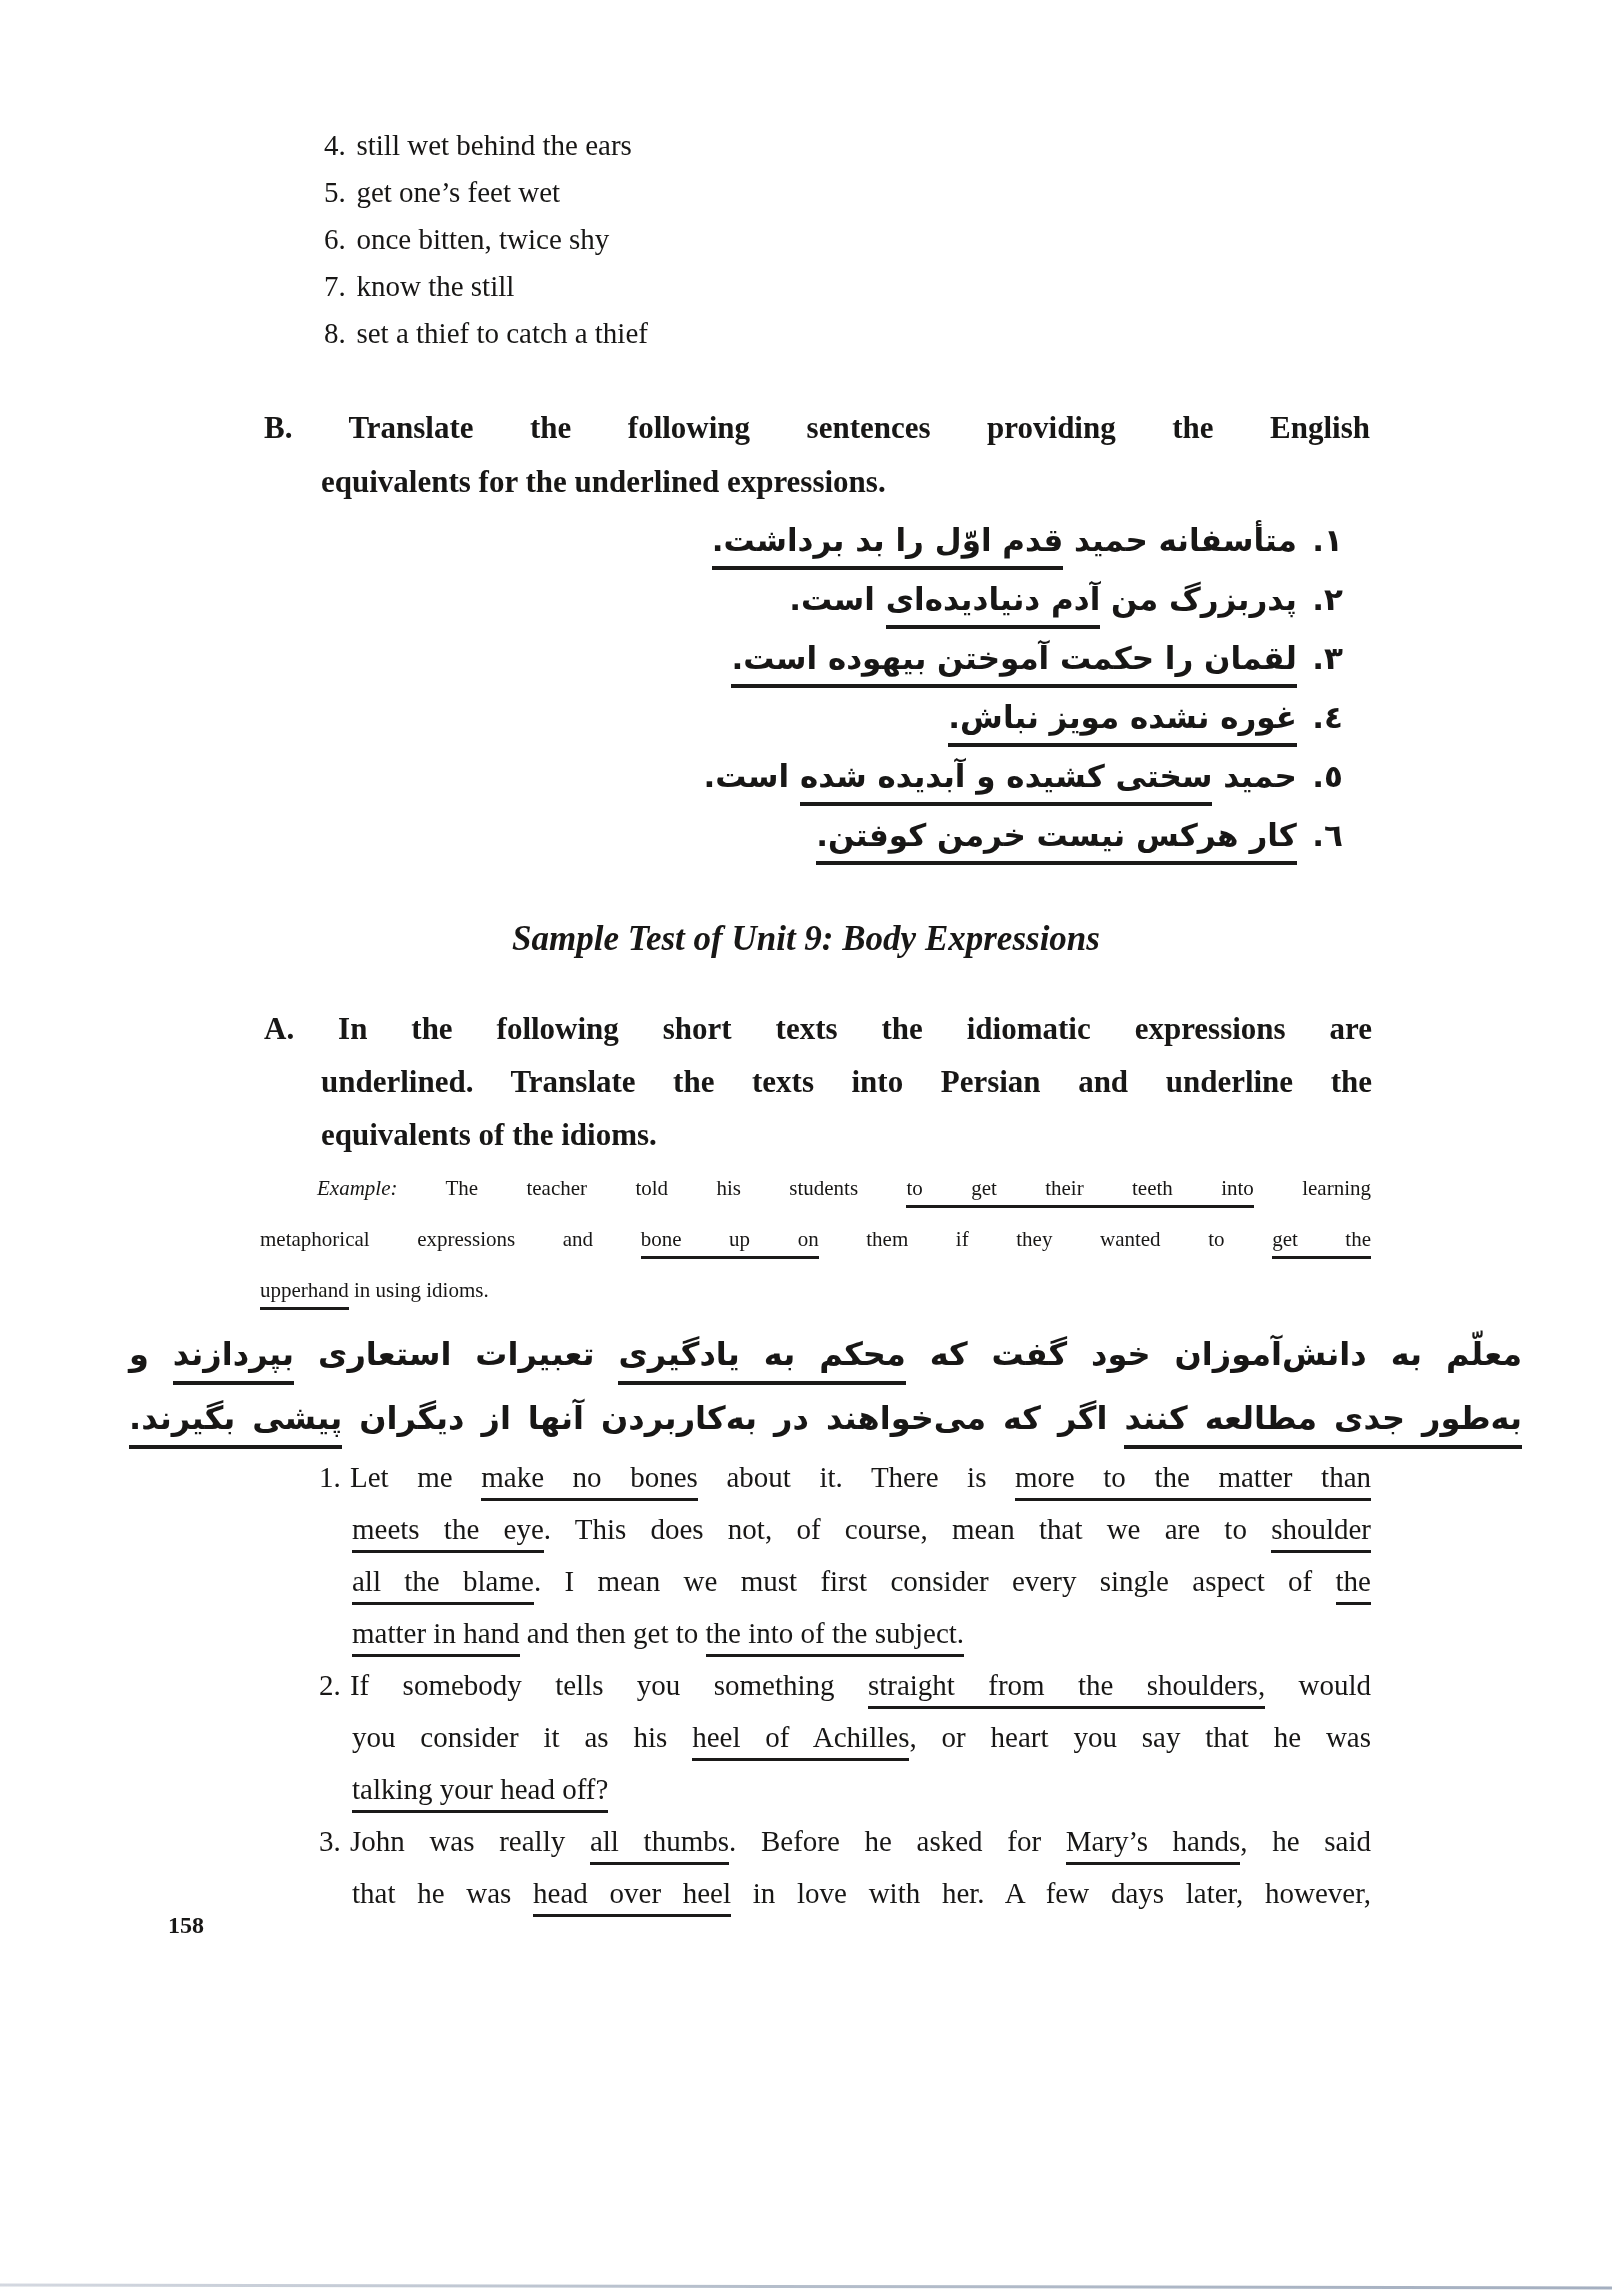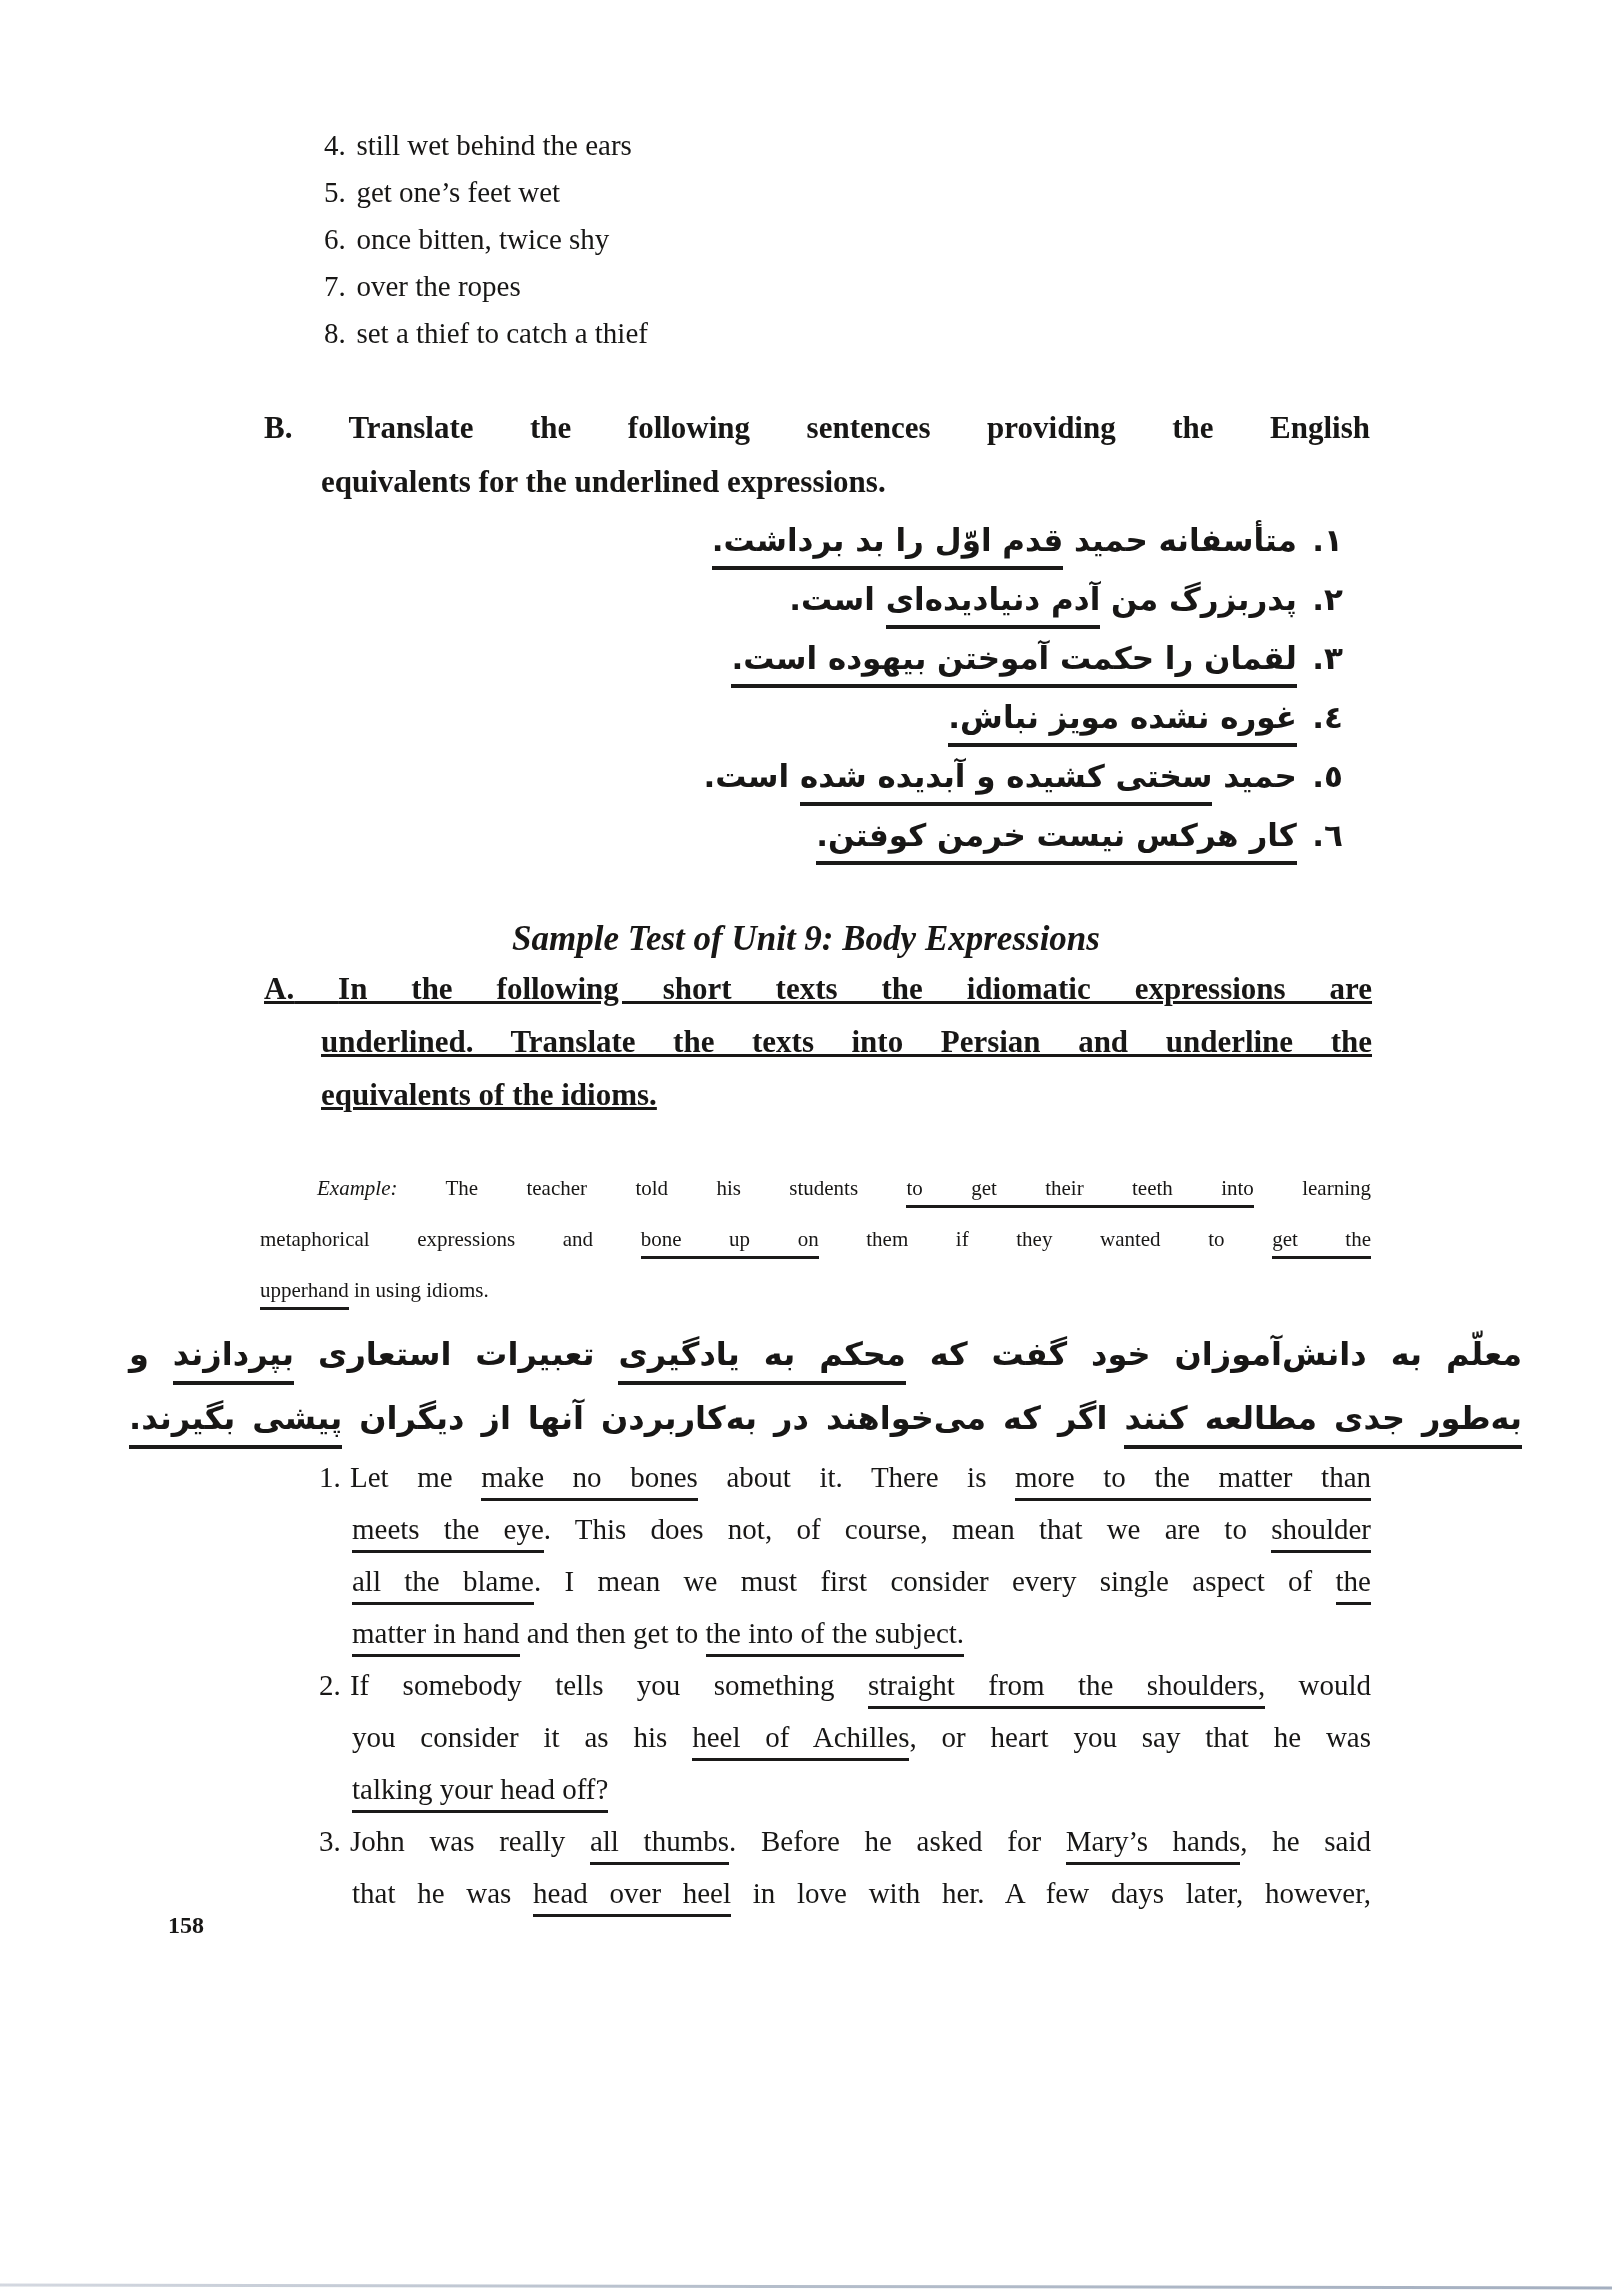--- a/index.html
+++ b/index.html
@@ -20,21 +20,21 @@
   .u { border-bottom:3.8px solid #1b1a19; padding-bottom:4.6px; }
 
   
   .top-list { top:122px; left:324px; font-size:29px; line-height:47px; }
   .top-list .num { margin-right:10.7px; }
 
   
   .sec { font-weight:bold; font-size:31px; line-height:54px; }
   .sec .cont { padding-left:57px; }
   .sec-b { top:401px; left:264px; width:1106px; }
-  .sec-a { top:962px; left:264px; width:1108px; line-height:53px;text-decoration:underline; }
+  .sec-a { top:1002px; left:264px; width:1108px; line-height:53px; }
 
   
   .fa { font-family:"DejaVu Sans",sans-serif; direction:rtl; font-weight:bold; }
   .fa .u { border-bottom:4.6px solid #1b1a19; padding-bottom:7.7px; }
   .fa-list { top:511px; right:269px; font-size:31px; line-height:59px; text-align:right; }
   .fa-list .num { margin-left:4.6px; }
 
   
   .sample-h {
     top:917px; left:0; width:100%; text-align:center;
@@ -63,21 +63,21 @@
     transform:rotate(0.10deg);
   }
 </style>
 </head>
 <body>
 
 <div class="abs top-list">
   <div><span class="num">4.</span><span>still wet behind the ears</span></div>
   <div><span class="num">5.</span><span>get one’s feet wet</span></div>
   <div><span class="num">6.</span><span>once bitten, twice shy</span></div>
-  <div><span class="num">7.</span><span>over the ropes</span></div>
+  <div><span class="num">7.</span><span>know the still</span></div>
   <div><span class="num">8.</span><span>set a thief to catch a thief</span></div>
 </div>
 
 <div class="abs sec sec-b">
   <div class="j"><span>B.</span> <span>Translate the following sentences providing the English</span></div>
   <div class="cont left">equivalents for the underlined expressions.</div>
 </div>
 
 <div class="abs fa fa-list">
   <div dir="rtl"><span class="num">١.</span> <span>متأسفانه حمید </span><span class="u">قدم اوّل را بد برداشت.</span><span></span></div>

